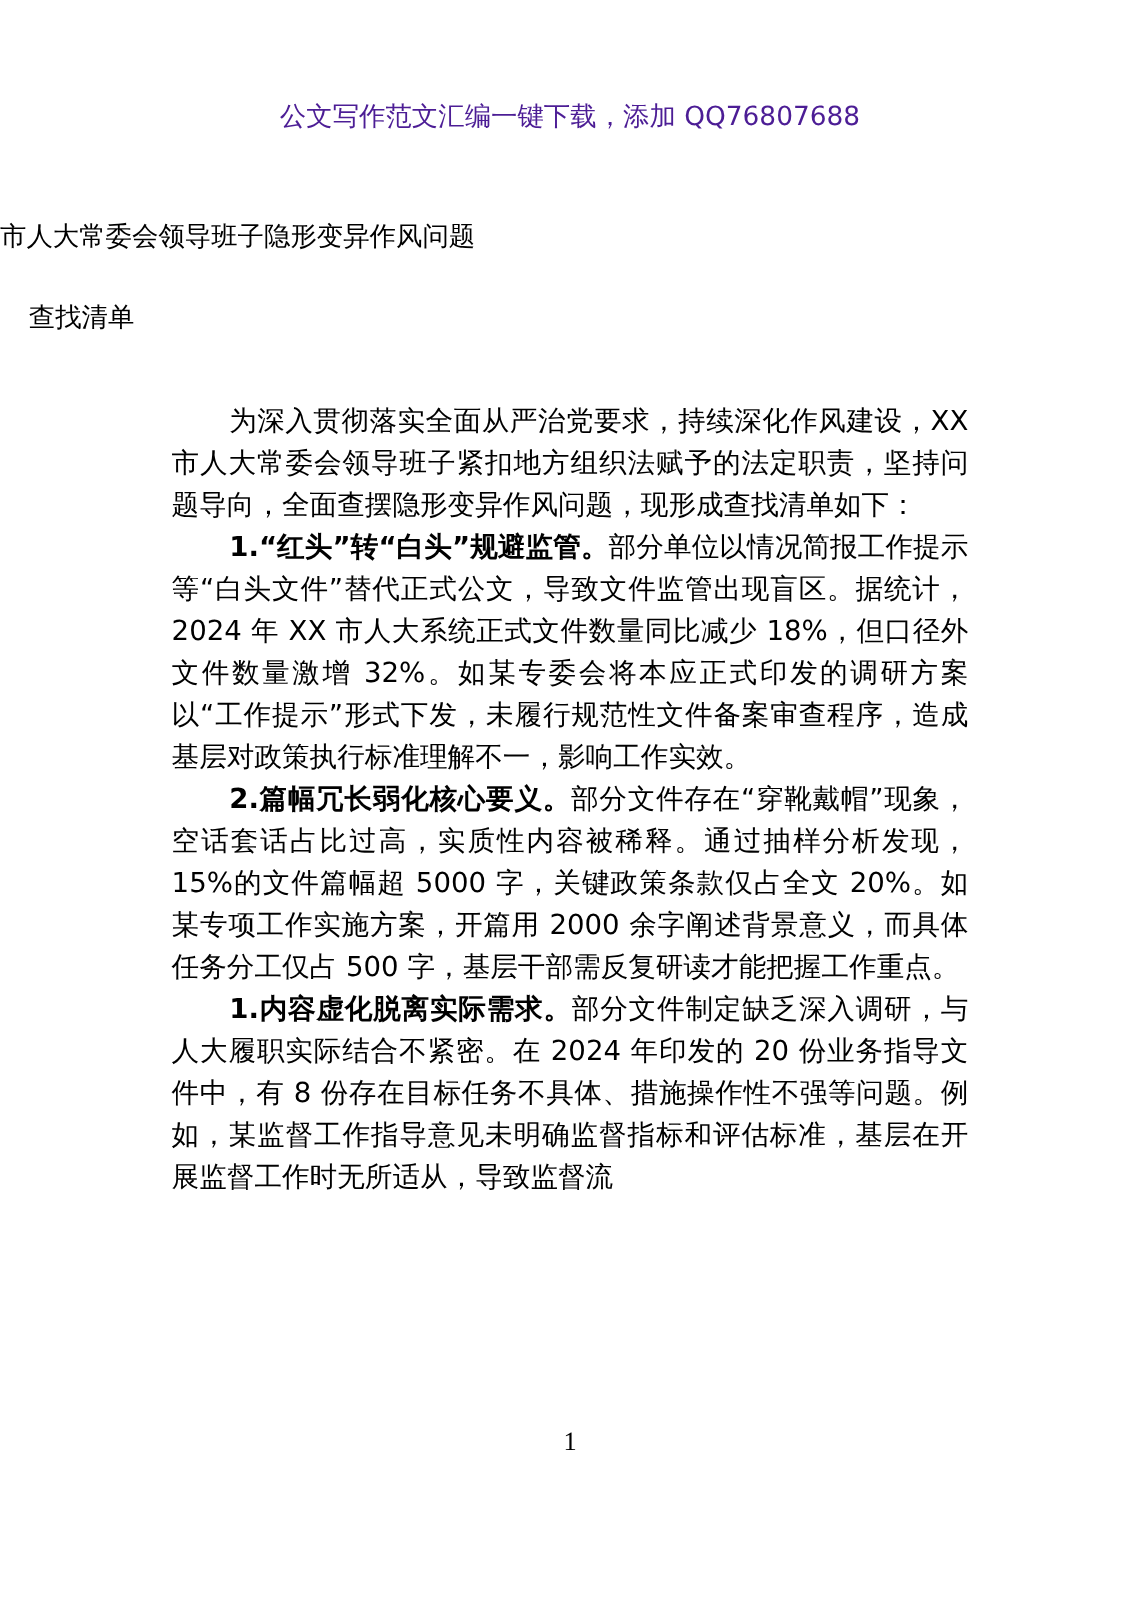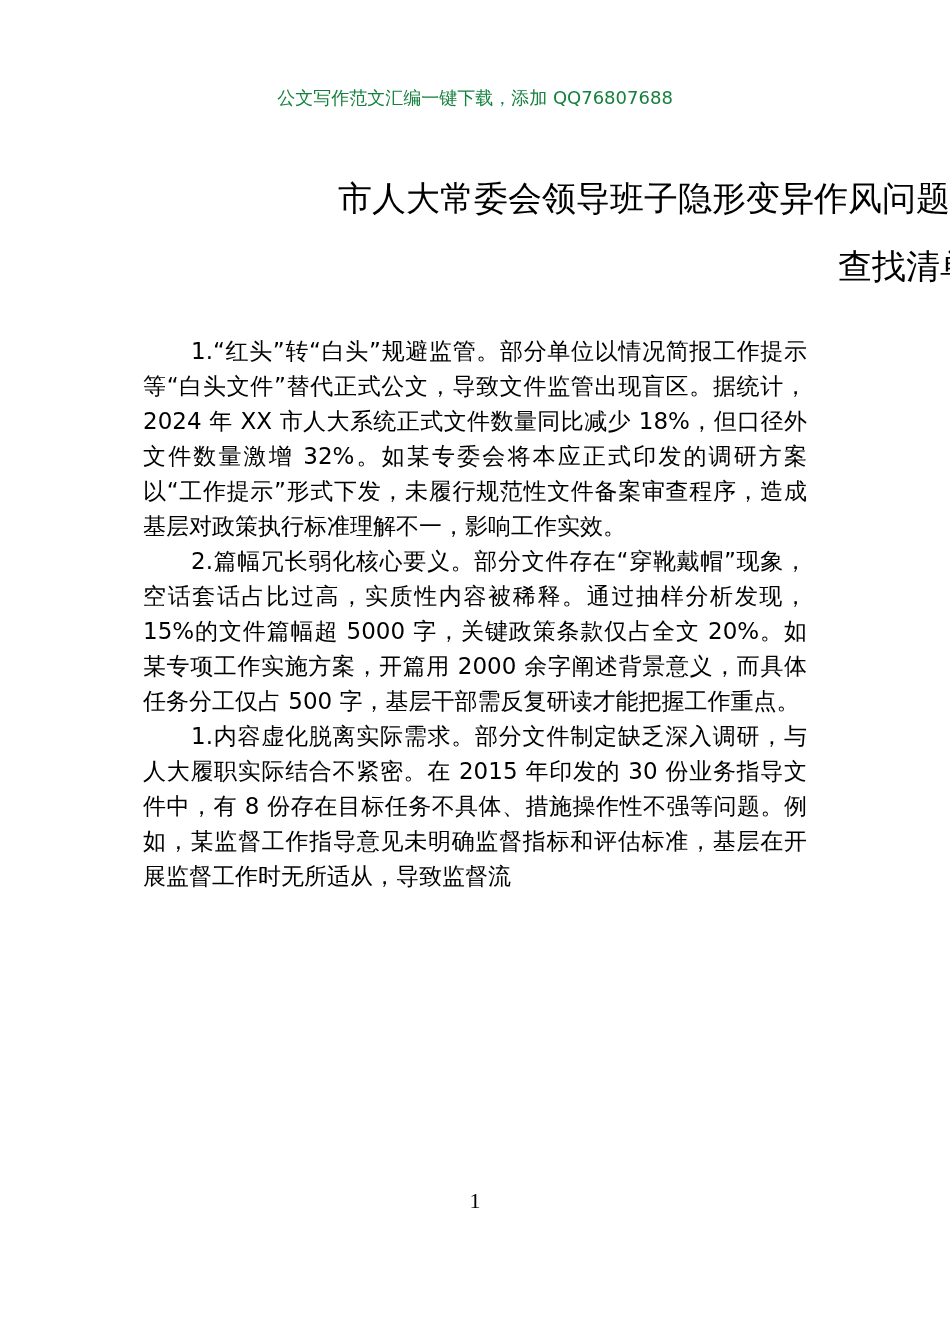--- a/index.html
+++ b/index.html
@@ -1,44 +1,45 @@
 <!DOCTYPE html>
 <html><head>
   <meta charset="utf-8">
   <style>
     html, body { margin: 0; padding: 0; background: #ffffff; }
     body { width: 950px; height: 1344px; position: relative; overflow: hidden;
       font-family: "DejaVu Sans", "Liberation Sans", sans-serif; color: #000; }
     .header-note { position: absolute; top: 86px; left: 0; width: 950px; text-align: center;
-      color: #15803d; font-size: 18px; line-height: 24px; }
-    .title { position: absolute; left: 0; width: 950px; text-align: right;
-      font-size: 34px; line-height: 44px; font-weight: normal; margin: 0; }
+      color: #4c1d95; font-size: 22px; line-height: 24px; }
+    .title { position: absolute; left: 0; width: 950px; text-align: left;
+      font-size: 22px; line-height: 44px; font-weight: normal; margin: 0; }
     .title.l1 { top: 176px; }
     .title.l2 { top: 244px; padding-left: 24px; }
     .body { position: absolute; top: 334px; left: 143px; width: 664px; }
     .p { font-size: 23px; line-height: 35px; margin: 0; text-align: justify; }
     .indent { text-indent: 48px; }
-    .bold { font-weight: normal; }
+    .bold { font-weight: bold; }
     .page-num { position: absolute; top: 1188px; left: 0; width: 950px; text-align: center;
       font-family: "Liberation Serif", serif; font-size: 22px; }
   </style>
 </head>
 <body>
 
 <div class="header-note">公文写作范文汇编一键下载，添加 QQ76807688</div>
 
 <h1 class="title l1">市人大常委会领导班子隐形变异作风问题</h1>
 <h1 class="title l2">查找清单</h1>
 
 <div class="body">
+  <p class="p indent">为深入贯彻落实全面从严治党要求，持续深化作风建设，XX 市人大常委会领导班子紧扣地方组织法赋予的法定职责，坚持问题导向，全面查摆隐形变异作风问题，现形成查找清单如下：</p>
 
   <p class="p indent">
     <span class="bold">1.“红头”转“白头”规避监管。</span><span>部分单位以情况简报工作提示等“白头文件”替代正式公文，导致文件监管出现盲区。据统计，2024 年 XX 市人大系统正式文件数量同比减少 18%，但口径外文件数量激增 32%。如某专委会将本应正式印发的调研方案以“工作提示”形式下发，未履行规范性文件备案审查程序，造成基层对政策执行标准理解不一，影响工作实效。</span>
   </p>
   <p class="p indent">
     <span class="bold">2.篇幅冗长弱化核心要义。</span><span>部分文件存在“穿靴戴帽”现象，空话套话占比过高，实质性内容被稀释。通过抽样分析发现，15%的文件篇幅超 5000 字，关键政策条款仅占全文 20%。如某专项工作实施方案，开篇用 2000 余字阐述背景意义，而具体任务分工仅占 500 字，基层干部需反复研读才能把握工作重点。</span>
   </p>
   <p class="p indent">
-    <span class="bold">1.内容虚化脱离实际需求。</span><span>部分文件制定缺乏深入调研，与人大履职实际结合不紧密。在 2015 年印发的 30 份业务指导文件中，有 8 份存在目标任务不具体、措施操作性不强等问题。例如，某监督工作指导意见未明确监督指标和评估标准，基层在开展监督工作时无所适从，导致监督流</span>
+    <span class="bold">1.内容虚化脱离实际需求。</span><span>部分文件制定缺乏深入调研，与人大履职实际结合不紧密。在 2024 年印发的 20 份业务指导文件中，有 8 份存在目标任务不具体、措施操作性不强等问题。例如，某监督工作指导意见未明确监督指标和评估标准，基层在开展监督工作时无所适从，导致监督流</span>
   </p>
 </div>
 
 <div class="page-num">1</div>
 
 </body></html>

